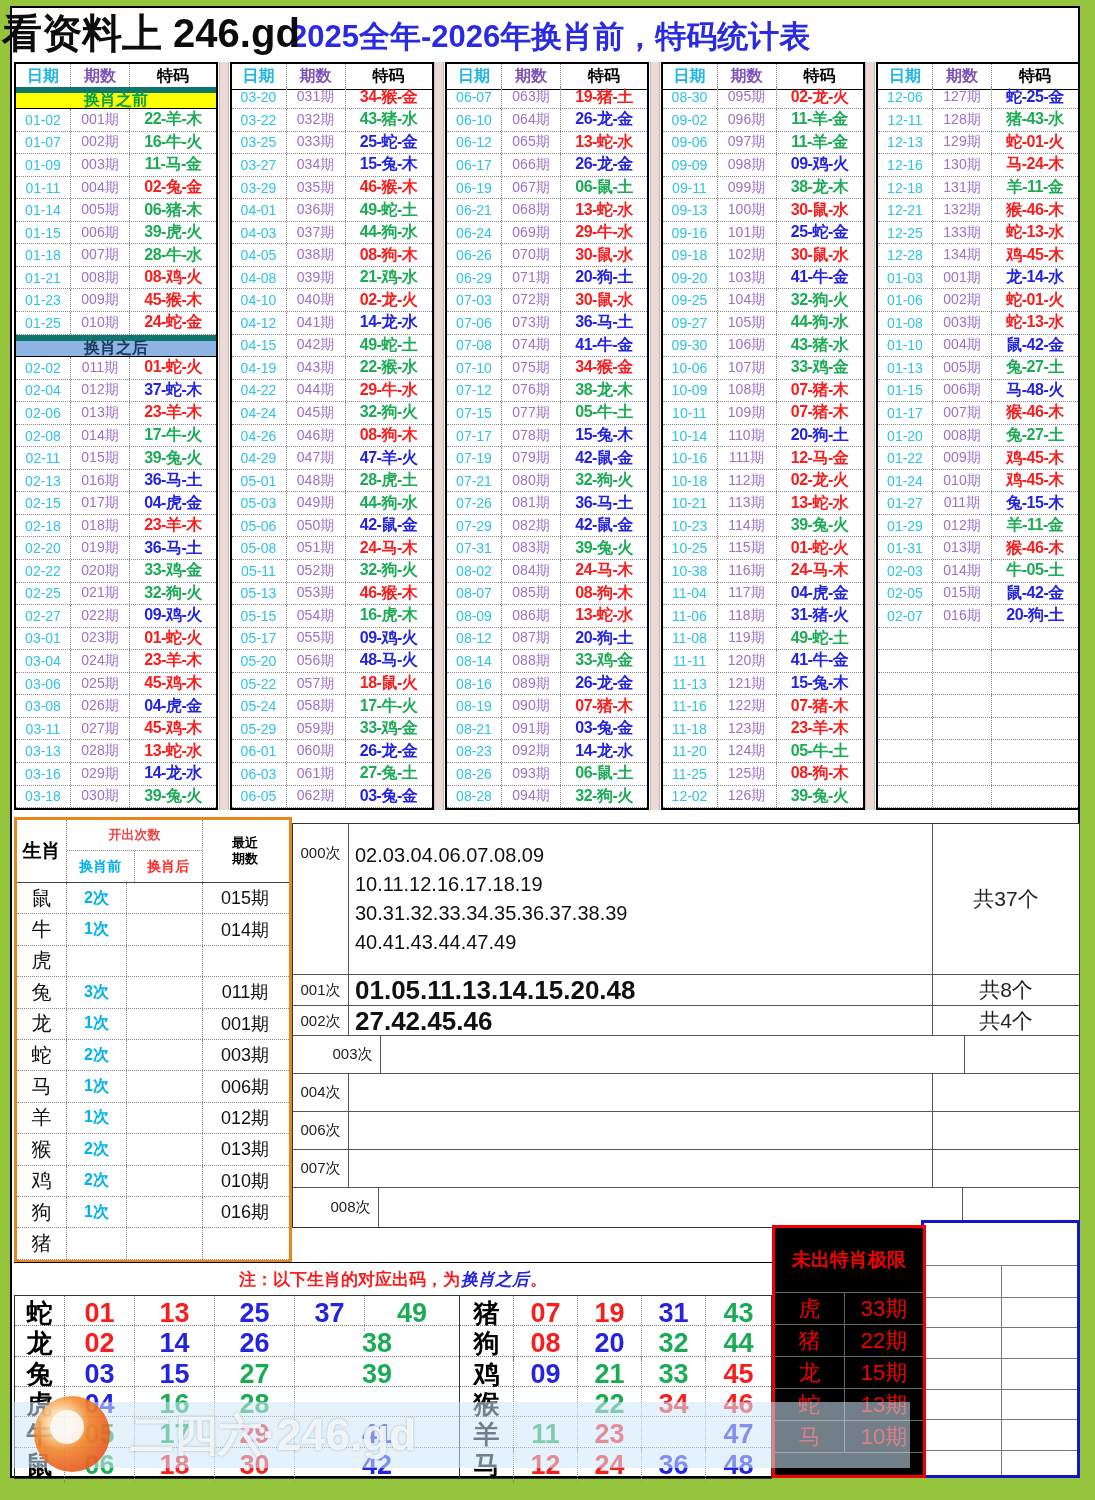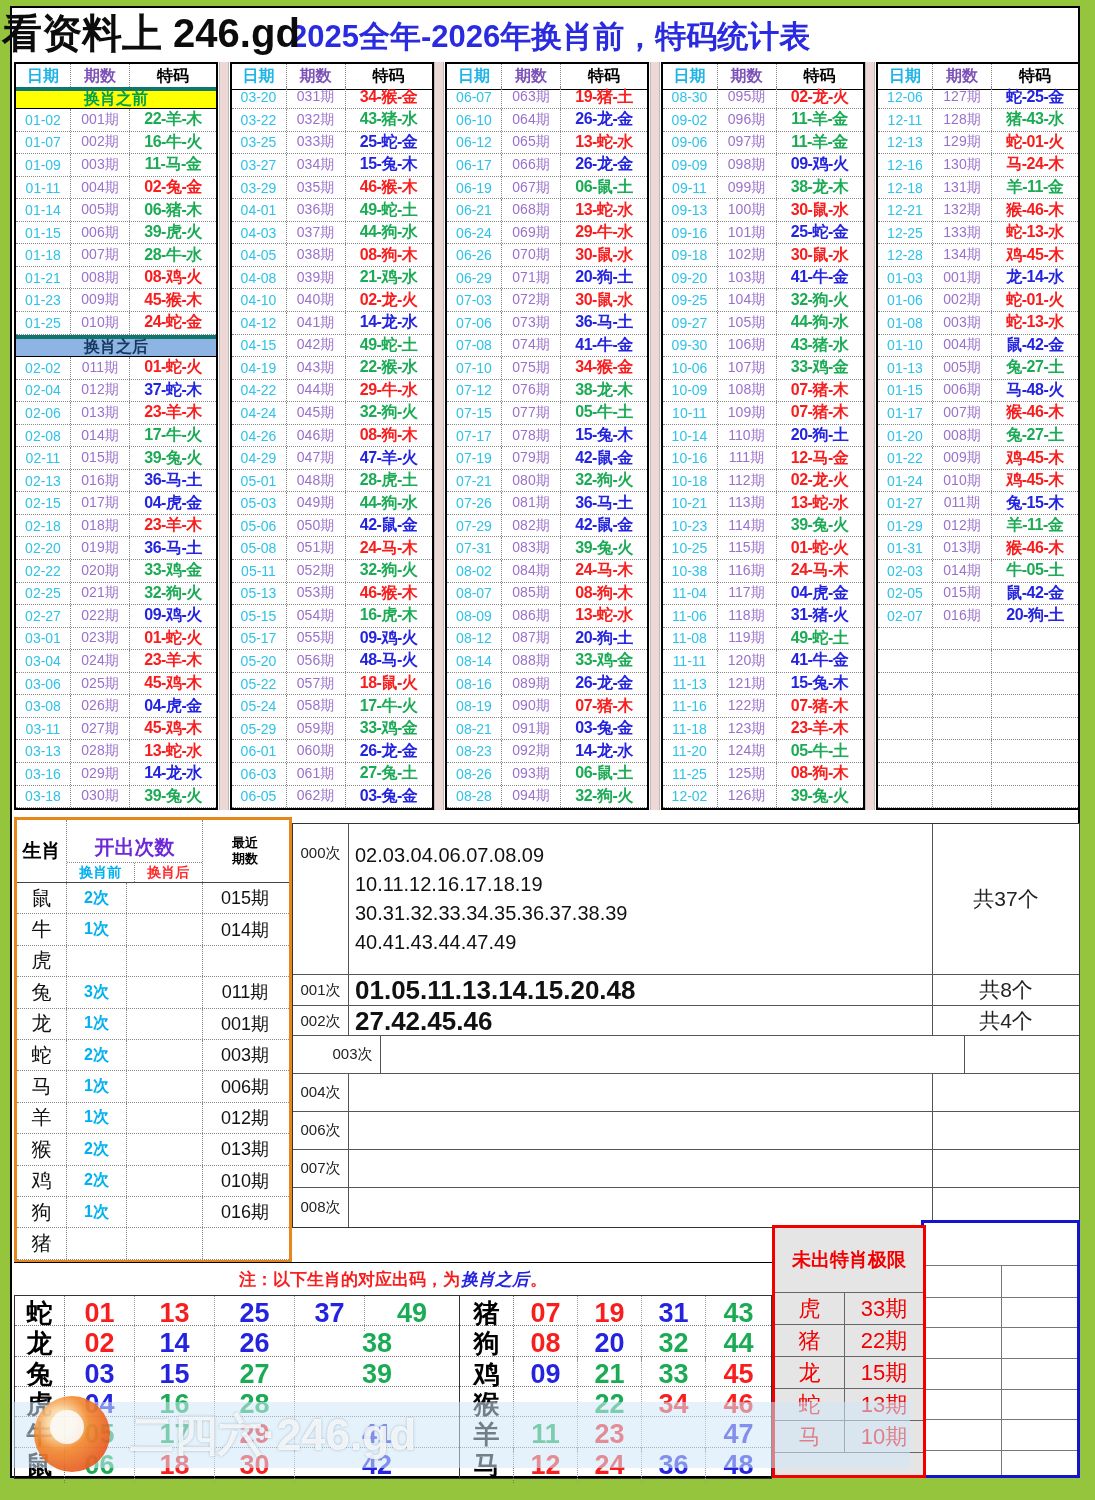--- a/index.html
+++ b/index.html
@@ -20,44 +20,44 @@
   .mtable{width:204px;border:2px solid #000;box-sizing:border-box;background:#fff;display:grid;grid-auto-rows:22.56px;}
   .mrow{display:grid;grid-template-columns:55px 59px 1fr;border-bottom:1px dotted #888;box-sizing:border-box;}
   .mrow.hdr{height:26px;border-bottom:1.5px solid #000;font-weight:bold;font-size:16px;}
   .mrow .c{display:flex;align-items:center;justify-content:center;border-right:1px dotted #888;box-sizing:border-box;overflow:hidden;white-space:nowrap;}
   .mrow .c:last-child{border-right:none;}
   .c.date{color:#30c2e8;font-size:14px;}
   .c.per{color:#9a70cc;font-size:14px;}
   .c.code{font-size:16px;font-weight:bold;letter-spacing:-0.5px;}
   .hdr .hd{color:#1db4e8;} .hdr .hp{color:#7c52b8;} .hdr .hc{color:#000;}
   .r{color:#f81e1e;} .g{color:#1cab55;} .b{color:#2424e0;}
-  .banner{display:flex;align-items:center;justify-content:center;font-weight:bold;font-size:16px;border-top:4px solid #0f766e;border-bottom:1px solid #000;box-sizing:border-box;}
+  .banner{display:flex;align-items:center;justify-content:center;font-weight:bold;font-size:16px;border-top:6px solid #0f766e;border-bottom:1px solid #000;box-sizing:border-box;}
   .banner.before{background:#ffff00;color:#00a050;}
   .banner.after{background:#8db4e2;color:#17375e;}
   
   .stats{position:absolute;left:14px;top:817px;width:278px;background:#fff;border:3px solid #e8861c;box-sizing:border-box;}
   .s-hdr{display:grid;grid-template-columns:50px 136px 84px;height:62px;border-bottom:1px solid #444;}
   .s-zh{display:flex;align-items:center;justify-content:center;font-weight:bold;font-size:19px;border-right:1px dotted #888;}
   .s-mid{border-right:1px dotted #888;display:flex;flex-direction:column;}
-  .s-mid-top{height:30px;display:flex;align-items:center;justify-content:center;color:#6d28d9;font-weight:bold;font-size:20px;border-bottom:1px dotted #888;margin-top:12px;}
+  .s-mid-top{height:30px;display:flex;align-items:center;justify-content:center;color:#ef4444;font-weight:bold;font-size:13px;border-bottom:1px dotted #888;}
   .s-mid-bot{flex:1;display:grid;grid-template-columns:1fr 1fr;}
   .s-mid-bot span{display:flex;align-items:center;justify-content:center;font-weight:bold;font-size:14px;}
   .s-mid-bot .sb{color:#00b0f0;border-right:1px dotted #888;}
   .s-mid-bot .sa{color:#ff2a2a;}
   .s-recent{display:flex;flex-direction:column;align-items:center;justify-content:center;font-weight:bold;font-size:13px;line-height:1.25;}
   .s-row{display:grid;grid-template-columns:50px 60px 76px 84px;height:30.4px;border-bottom:1px dotted #888;}
   .s-row div{display:flex;align-items:center;justify-content:center;border-right:1px dotted #888;box-sizing:border-box;}
   .s-row div:last-child{border-right:none;}
   .s-z{font-size:20px;color:#111;}
   .s-b{color:#00b0f0;font-weight:bold;font-size:16px;}
   .s-rec{font-size:18px;color:#111;}
   
   .freq{position:absolute;left:292px;top:823px;width:788px;background:#fff;border:1.5px solid #333;box-sizing:border-box;}
   .f-row{display:grid;grid-template-columns:56px 584px 1fr;border-bottom:1px solid #555;box-sizing:border-box;}
-  .f-row:last-child{border-bottom:none;}
+  .f-row:last-child{border-bottom:none;margin-left:30px;}
   .f-label{display:flex;align-items:center;justify-content:center;font-size:15px;color:#222;border-right:1px solid #555;}
   .f-row.tall .f-label{align-items:flex-start;padding-top:20px;}
   .f-nums{padding:2px 6px;display:flex;flex-direction:column;justify-content:center;border-right:1px solid #555;}
   .f-line{font-size:20px;color:#111;line-height:29px;white-space:nowrap;}
   .f-big .f-line{font-size:26px;font-weight:bold;line-height:1;}
   .f-total{display:flex;align-items:center;justify-content:center;font-size:21px;color:#222;}
   
   .bottom{position:absolute;left:14px;top:1262px;width:1066px;height:216px;border-top:1.5px solid #000;box-sizing:border-box;}
   .note{position:absolute;left:0;top:0;width:758px;height:32px;display:flex;align-items:center;justify-content:center;
         font-size:17px;font-weight:bold;color:#f81e1e;white-space:nowrap;}
@@ -67,21 +67,21 @@
   .map-row{display:grid;height:30.33px;border-bottom:1px dotted #777;box-sizing:border-box;}
   .map-row:last-child{border-bottom:none;}
   .mapL .map-row{grid-template-columns:50px 70px 80px 80px 70px 94px;}
   .mapR .map-row{grid-template-columns:54px 64px 64px 64px 1fr;}
   .map-row div{display:flex;align-items:center;justify-content:center;border-right:1px dotted #999;box-sizing:border-box;}
   .map-row div:last-child{border-right:none;}
   .map-z{font-size:26px;color:#000;font-weight:bold;border-right:1px dotted #777 !important;}
   .map-n{font-size:27px;font-weight:bold;}
   .span2{grid-column:span 2;}
   
-  .limits{position:absolute;left:772px;top:1225px;width:154px;height:253px;background:#e5e5e5;border:3px solid #f20000;box-sizing:border-box;z-index:10;}
+  .limits{position:absolute;left:772px;top:1225px;width:154px;height:253px;background:#000000;border:3px solid #f20000;box-sizing:border-box;z-index:10;}
   .l-title{height:64px;display:flex;align-items:center;justify-content:center;color:#f20000;font-weight:bold;font-size:19px;border-bottom:1px solid #666;}
   .l-row{display:grid;grid-template-columns:70px 1fr;height:31px;border-bottom:1px solid #666;}
   .l-row div{display:flex;align-items:center;justify-content:center;color:#f20000;font-size:22px;border-right:1px solid #666;box-sizing:border-box;}
   .l-row div:last-child{border-right:none;}
   
   .bluebox{position:absolute;left:921px;top:1220px;width:159px;height:258px;border:3px solid #1414cc;box-sizing:border-box;z-index:9;background:#fff;}
   .bb-line{position:absolute;left:0;right:0;height:1px;background:#777;}
   .bb-v{position:absolute;left:50%;top:42px;bottom:0;width:1px;background:#777;}
 </style>
 </head>

